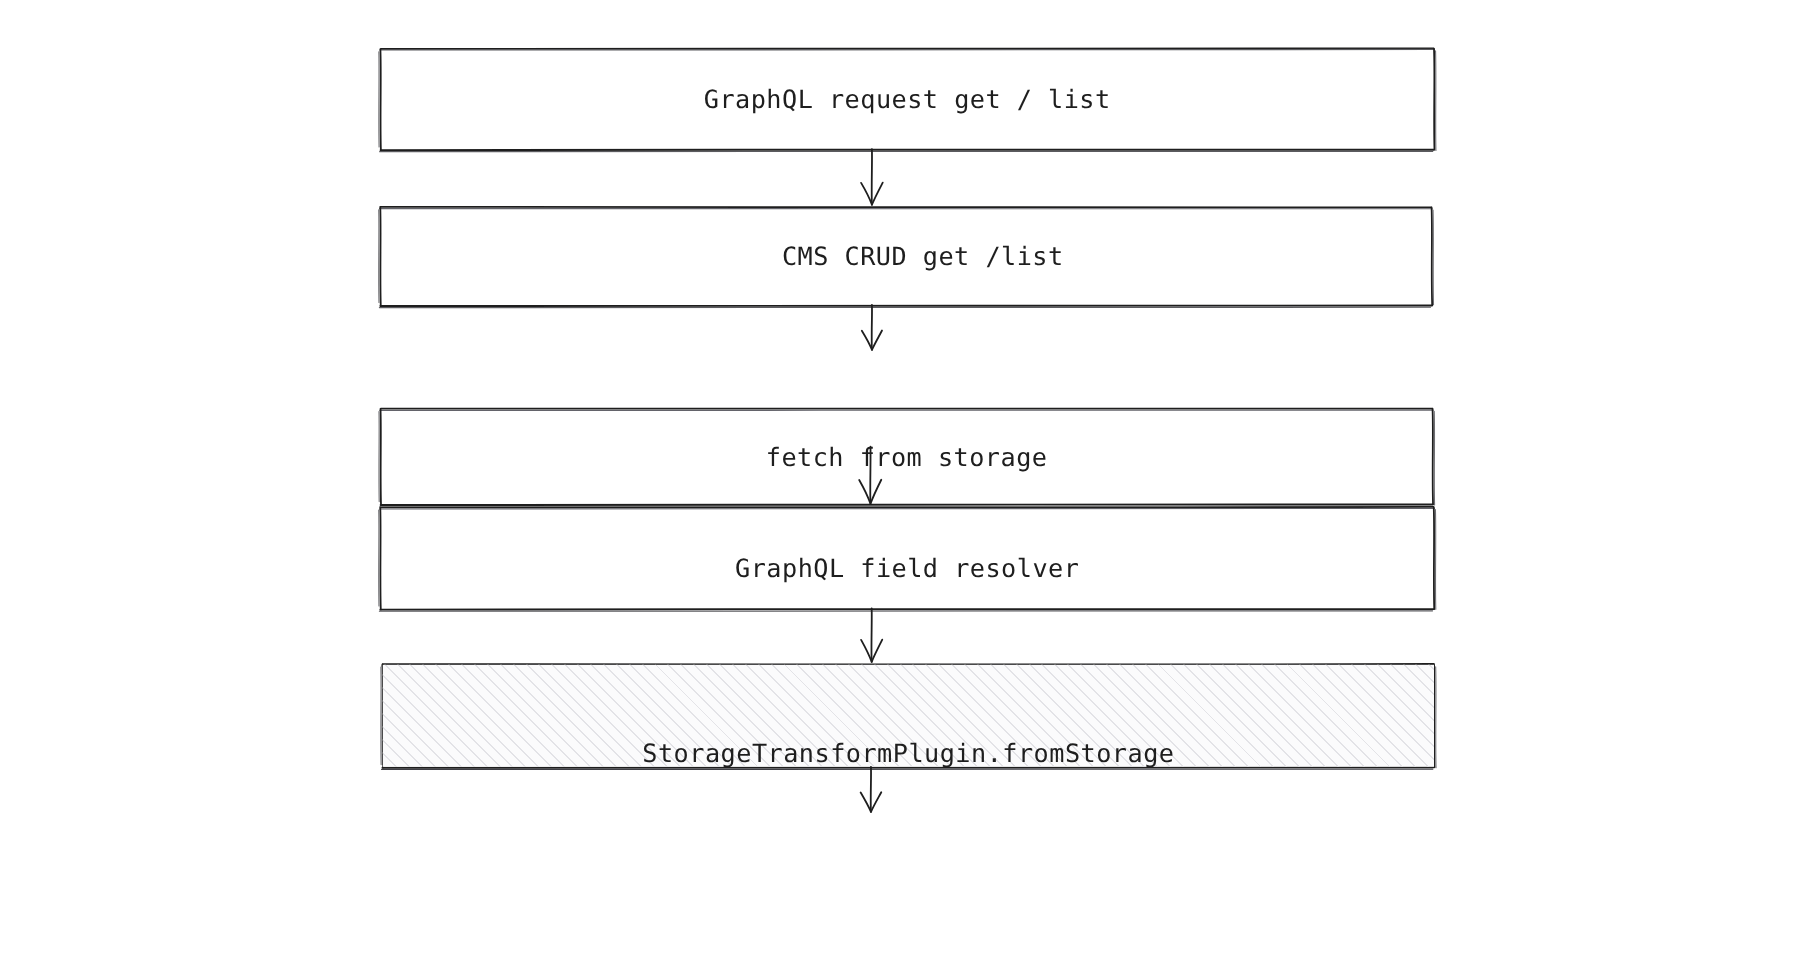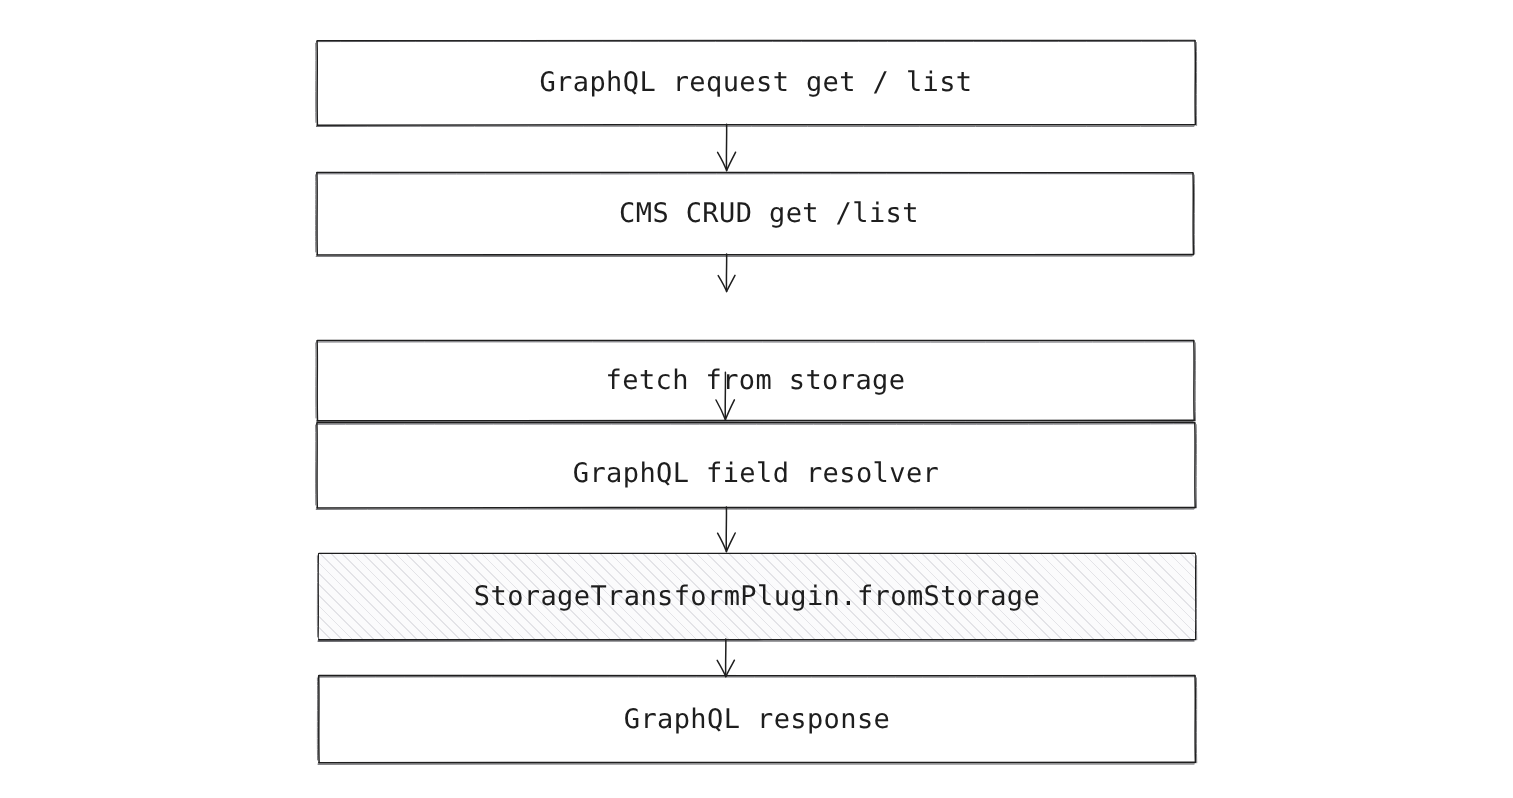--- a/index.html
+++ b/index.html
@@ -39,21 +39,21 @@
     top: -6px;
     overflow: visible;
     pointer-events: none;
   }
 
   .node-label {
     position: relative;
     z-index: 3;
     color: #1e1e1e;
     font-family: "DejaVu Sans Mono", "Liberation Mono", monospace;
-    font-size: 27px;
+    font-size: 21px;
     letter-spacing: 0.4px;
     white-space: nowrap;
     text-rendering: geometricPrecision;
   }
 
   
   .node.hatched {
     background: #fdfdfe;
   }
   .node.hatched .hatchfill {
@@ -165,48 +165,35 @@
     </svg>
     <span class="node-label">GraphQL field resolver</span>
   </div>
 
   <svg class="connector" style="left:706px; top:506px; width:44px; height:50px;" viewBox="0 0 44 50">
     <path d="M20.4 1.0 C 20.7 11, 20.0 26, 20.3 43.6" stroke-width="1.5"></path>
     <path d="M11.6 27.2 C 14.6 32.6, 18.0 39.0, 20.4 45.6" stroke-width="1.5"></path>
     <path d="M29.2 27.0 C 26.4 32.8, 23.0 39.2, 20.4 45.6" stroke-width="1.5"></path>
   </svg>
 
-  <div class="node hatched" style="left:318px; top:553px; width:878px; height:87px;">
+  <div class="node hatched" style="left:318px; top:553px; width:878px; height:87px;align-items:flex-end;">
     <div class="hatchfill"></div>
     <svg class="frame" width="890" height="99" viewBox="0 0 890 99">
       <path d="M7.0 6.6 C 240 6.0, 570 7.4, 882.6 6.3" stroke="#1e1e1e" stroke-width="1.6" fill="none" stroke-linecap="round"></path>
       <path d="M6.2 8.0 C 300 7.4, 640 8.6, 883.4 7.6" stroke="#5b5b5f" stroke-width="1.0" fill="none" stroke-linecap="round"></path>
       <path d="M883.0 6.5 C 883.8 28, 882.6 64, 883.4 92.2" stroke="#1e1e1e" stroke-width="1.5" fill="none" stroke-linecap="round"></path>
       <path d="M884.4 8.6 C 885.1 32, 884.0 68, 884.7 92.8" stroke="#6e6e72" stroke-width="0.9" fill="none" stroke-linecap="round"></path>
       <path d="M883.2 92.4 C 600 93.2, 290 91.8, 6.8 92.8" stroke="#1e1e1e" stroke-width="1.7" fill="none" stroke-linecap="round"></path>
       <path d="M882.0 93.9 C 570 94.4, 270 93.2, 6.0 94.1" stroke="#3f3f45" stroke-width="1.1" fill="none" stroke-linecap="round"></path>
       <path d="M7.1 92.6 C 6.3 64, 7.4 30, 6.7 6.7" stroke="#1e1e1e" stroke-width="1.5" fill="none" stroke-linecap="round"></path>
       <path d="M5.6 90.0 C 5.0 62, 5.9 28, 5.4 8.8" stroke="#6e6e72" stroke-width="0.9" fill="none" stroke-linecap="round"></path>
     </svg>
     <span class="node-label">StorageTransformPlugin.fromStorage</span>
   </div>
 
   <svg class="connector" style="left:705px; top:638px; width:44px; height:44px;" viewBox="0 0 44 44">
     <path d="M20.8 1.0 C 21.1 9, 20.4 21, 20.7 36.6" stroke-width="1.5"></path>
     <path d="M12.2 22.4 C 15.0 27.2, 18.4 33.0, 20.8 38.6" stroke-width="1.5"></path>
     <path d="M29.4 22.2 C 26.6 27.4, 23.2 33.2, 20.8 38.6" stroke-width="1.5"></path>
   </svg>
 
-  <div class="node" style="left:318px; top:675px; width:878px; height:88px;">
-    <svg class="frame" width="890" height="100" viewBox="0 0 890 100">
-      <path d="M7.0 6.6 C 250 6.0, 580 7.4, 882.6 6.4" stroke="#1e1e1e" stroke-width="1.55" fill="none" stroke-linecap="round"></path>
-      <path d="M6.2 8.0 C 310 7.4, 650 8.6, 883.4 7.7" stroke="#5b5b5f" stroke-width="1.0" fill="none" stroke-linecap="round"></path>
-      <path d="M883.0 6.6 C 883.8 28, 882.6 66, 883.4 93.2" stroke="#1e1e1e" stroke-width="1.5" fill="none" stroke-linecap="round"></path>
-      <path d="M884.4 8.8 C 885.1 34, 884.0 70, 884.7 93.8" stroke="#6e6e72" stroke-width="0.9" fill="none" stroke-linecap="round"></path>
-      <path d="M883.2 93.4 C 610 94.2, 290 92.8, 6.8 93.8" stroke="#1e1e1e" stroke-width="1.6" fill="none" stroke-linecap="round"></path>
-      <path d="M882.0 94.9 C 580 95.4, 270 94.2, 6.0 95.1" stroke="#5b5b5f" stroke-width="1.05" fill="none" stroke-linecap="round"></path>
-      <path d="M7.1 93.6 C 6.3 66, 7.4 30, 6.7 6.7" stroke="#1e1e1e" stroke-width="1.5" fill="none" stroke-linecap="round"></path>
-      <path d="M5.6 91.0 C 5.0 64, 5.9 28, 5.4 8.9" stroke="#6e6e72" stroke-width="0.9" fill="none" stroke-linecap="round"></path>
-    </svg>
-    <span class="node-label">GraphQL response</span>
-  </div>
 
 </div>
 
 </body></html>

